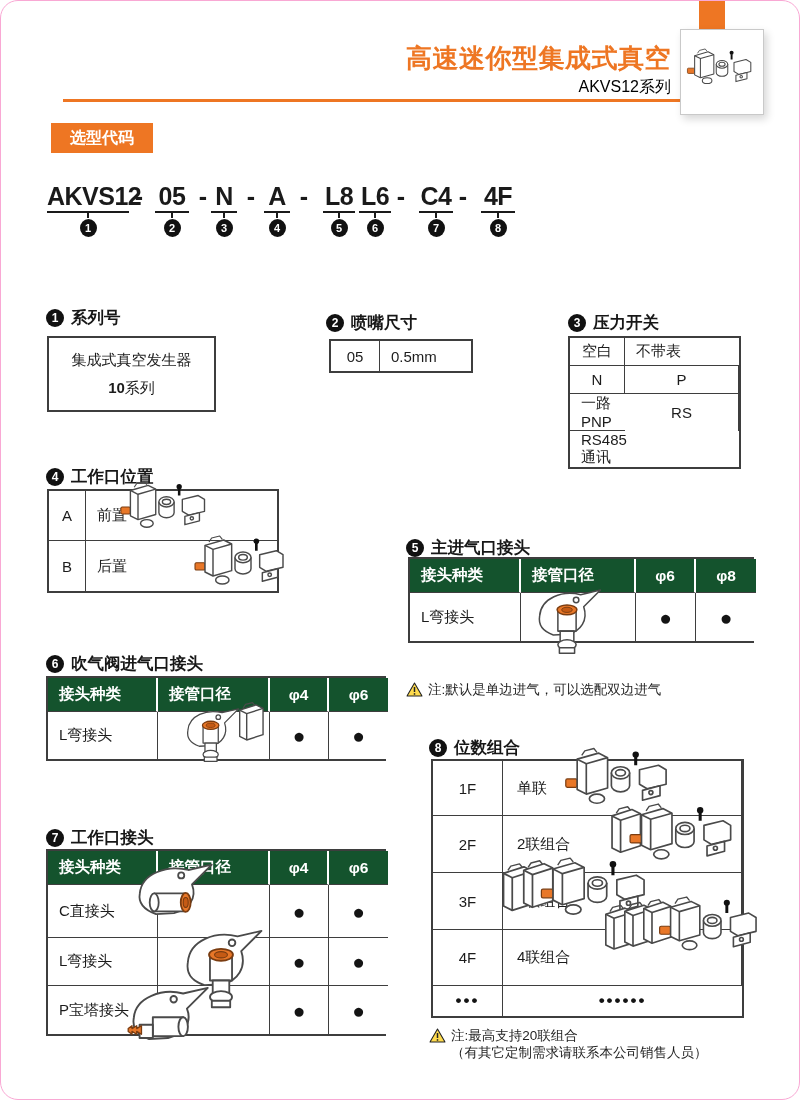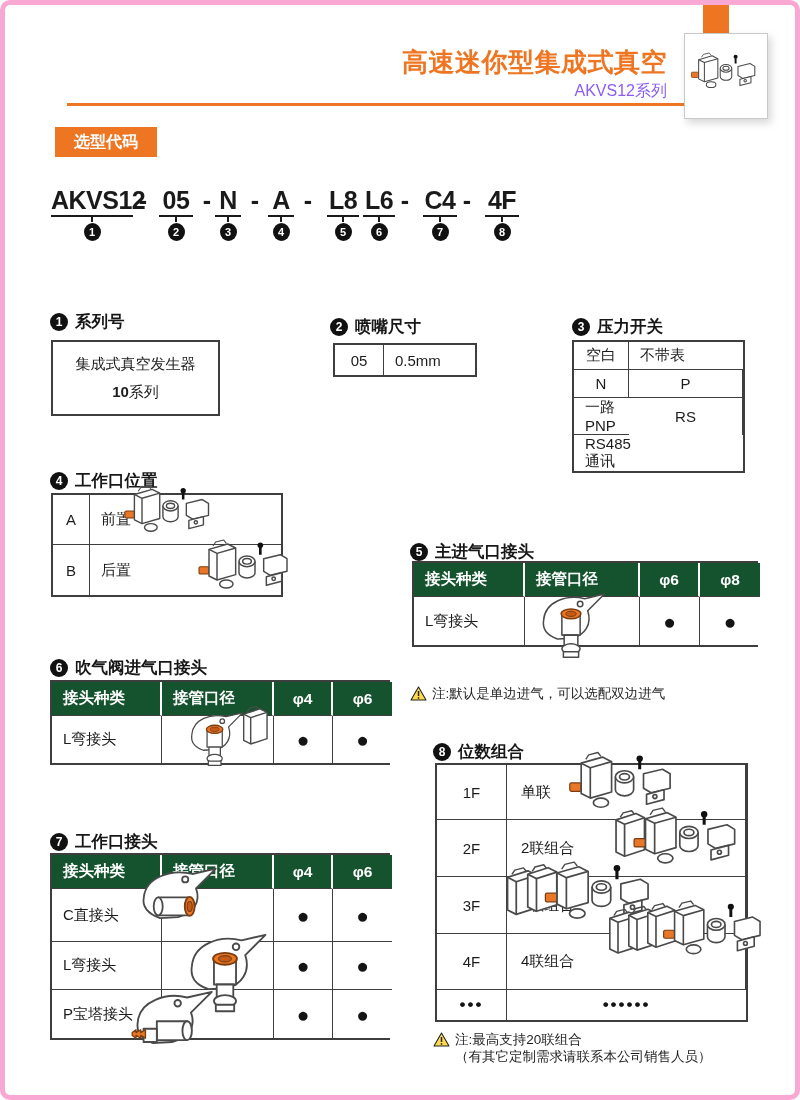--- a/index.html
+++ b/index.html
@@ -1,25 +1,25 @@
 <!DOCTYPE html>
 <html><head>
 <meta charset="utf-8">
 <style>
   html,body { margin:0; padding:0; background:#fff; }
   .page {
     position:relative; width:800px; height:1100px; background:#fff; overflow:hidden;
     font-family:"Liberation Sans", sans-serif; color:#1c1c1c;
-    border:5px solid #f9a8d4; border-radius:10px; box-sizing:border-box;
+    border:1px solid #f9a8d4; border-radius:18px; box-sizing:border-box;
   }
   .abs { position:absolute; }
 
   
   .title { position:absolute; top:40px; right:128px; font-size:26px; font-weight:700; color:#EE7623; letter-spacing:.5px; white-space:nowrap; }
-  .series { position:absolute; top:76px; right:128px; font-size:16px; color:#8b5cf6; white-space:nowrap; }
+  .series { position:absolute; top:76px; right:128px; font-size:16px; color:#000000; white-space:nowrap; }
   .hr-orange { position:absolute; left:62px; top:98px; width:624px; height:2.5px; background:#EE7623; }
   .corner-bar { position:absolute; left:698px; top:0; width:26px; height:30px; background:#EE7623; }
   .prod-box { position:absolute; left:679px; top:28px; width:82px; height:84px; background:#fff;
     border:1px solid #c9c9c9; box-shadow:3px 4px 8px rgba(0,0,0,.16); display:flex; align-items:center; justify-content:center; z-index:3; }
 
   .badge { position:absolute; left:50px; top:122px; width:102px; height:30px; background:#EE7623;
     color:#fff; font-size:16px; font-weight:700; display:flex; align-items:center; justify-content:center; }
 
   
   .seg { position:absolute; top:182px; text-align:center; }

